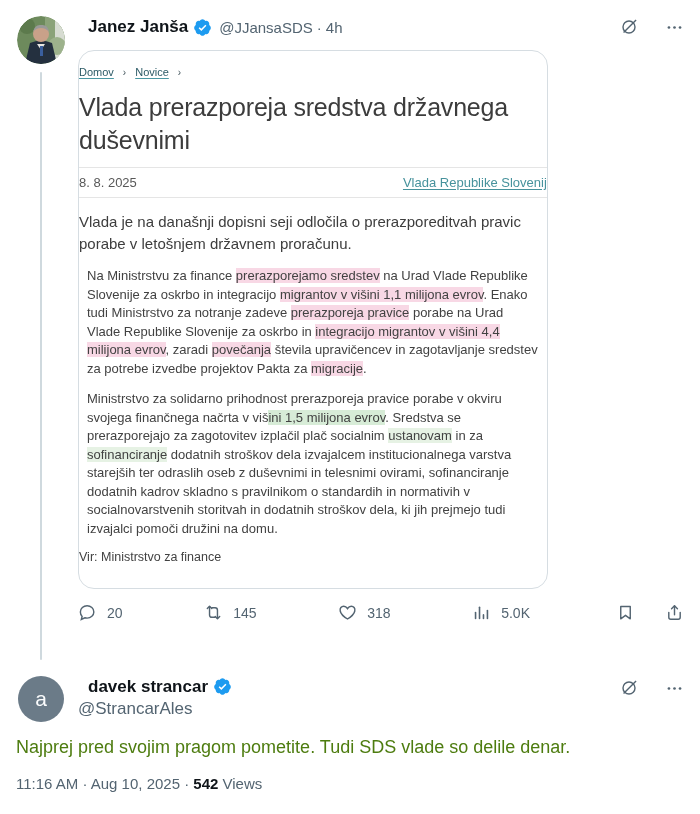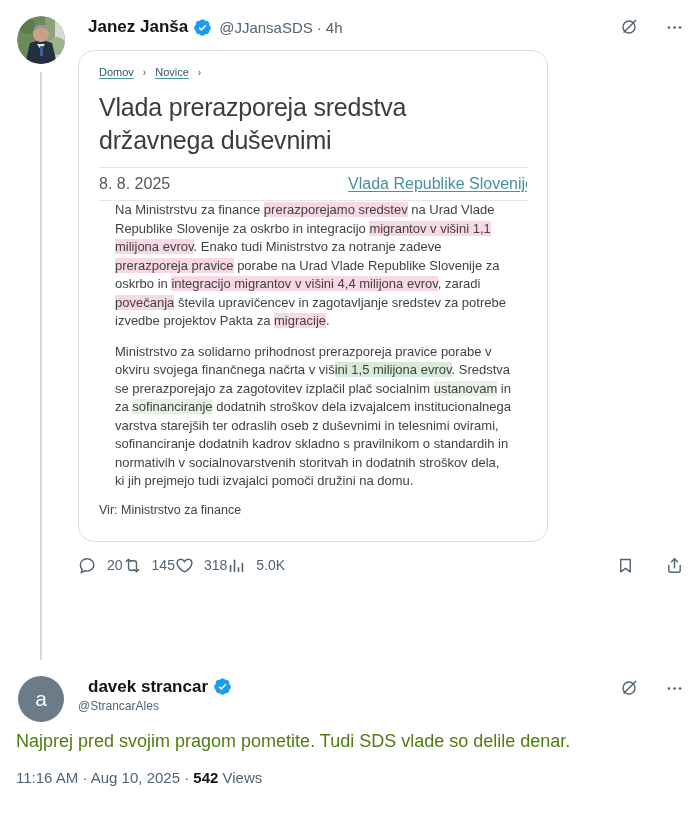--- a/index.html
+++ b/index.html
@@ -16,47 +16,47 @@
   .author{font-size:17px;font-weight:700;color:#0f1419;}
   .badge{width:19px;height:19px;flex:0 0 auto;margin-left:1px;}
   .handle-group{display:flex;gap:4px;align-items:center;color:#536471;font-size:15px;margin-left:3px;}
   .right-icons{margin-left:auto;display:flex;align-items:center;gap:26px;color:#536471;}
   .icon-btn{display:flex;align-items:center;cursor:pointer;}
   .tweet-text{margin-top:8px;font-size:17px;line-height:25px;width:606px;}
   .tweet-text .selected{background:#2e70d9;color:#ffffff;}
   .tweet-text .link{color:#1d9bf0;}
   
   .quote-card{margin-top:12px;width:470px;border:1px solid #d6dde2;border-radius:16px;
-    padding:14px 20px 24px;box-sizing:border-box;overflow:hidden;background:#fff;color:#3f3f3f;}
+    padding:14px 0 24px;box-sizing:border-box;overflow:hidden;background:#fff;color:#3f3f3f;}
   .breadcrumb{display:flex;align-items:center;gap:9px;font-size:11px;color:#2c5a66;height:14px;}
   .crumb{text-decoration:underline;text-decoration-color:#4b97a3;text-underline-offset:2px;cursor:default;}
   .crumb-sep{color:#44565e;font-size:10px;}
   .article-title{font-size:25px;line-height:33px;font-weight:400;color:#3c3c3c;letter-spacing:-0.2px;margin:12px 0 10px;}
   .hr{border:none;border-top:1px solid #e5e5e5;margin:0;}
-  .meta-row{display:flex;justify-content:space-between;align-items:flex-start;font-size:16px;color:#585858;
+  .meta-row{display:flex;justify-content:space-between;align-items:flex-start;font-size:13px;color:#585858;
     padding:7px 0;overflow:hidden;white-space:nowrap;}
   .source-link{color:#47929c;text-decoration:underline;text-underline-offset:2px;margin-right:-7px;}
   .lead-para{font-size:15px;line-height:22px;color:#3d3d3d;margin:13px 0 12px;}
-  .body-para{font-size:13px;line-height:18.5px;color:#424242;margin:0 16px 12px;}
+  .body-para{font-size:13px;line-height:18.5px;color:#424242;margin:0 8px 12px;}
   .hl-pink{background:#f8d8e5;}
   .hl-green{background:#d7ecd7;}
   .hl-green-light{background:#e6f2e4;}
   .vir-note{font-size:12.5px;color:#424242;margin-top:10px;}
   
   .engagement{display:flex;align-items:center;margin-top:14px;width:606px;color:#536471;font-size:14px;}
-  .stats{display:flex;justify-content:flex-start;width:452px;}
+  .stats{display:flex;justify-content:space-between;width:452px;}
   .stat{display:flex;align-items:center;gap:10px;cursor:pointer;}
   .eng-right{margin-left:auto;display:flex;align-items:center;gap:30px;}
   
   .reply-tweet{position:absolute;left:16px;top:676px;width:668px;}
   .avatar-reply{width:46px;height:46px;border-radius:50%;background:#6b7b88;color:#fbfcfd;
     display:flex;align-items:center;justify-content:center;font-size:21px;position:absolute;left:2px;top:0;}
   .reply-head{margin-left:62px;display:flex;}
   .reply-names .head-row{height:21px;}
-  .reply-handle{color:#536471;font-size:12px;margin-top:2px;}
+  .reply-handle{color:#536471;font-size:17px;margin-top:2px;}
   .reply-text{margin-top:16px;font-size:18px;line-height:24px;color:#4d7c0f;}
   .stamp-row{margin-top:16px;font-size:15px;color:#536471;}
   .stamp-row b{color:#0f1419;font-weight:700;}
   svg{display:block;}
 </style>
 </head>
 <body>
 
 <div class="thread-line"></div>
 
@@ -124,20 +124,21 @@
 
       <div class="article-title">Vlada prerazporeja sredstva državnega duševnimi</div>
 
       <hr class="hr">
       <div class="meta-row">
         <span>8. 8. 2025</span>
         <span class="source-link">Vlada Republike Slovenije</span>
       </div>
       <hr class="hr">
 
+      <p class="lead-para">Vlada je na današnji dopisni seji odločila o prerazporeditvah pravic porabe v letošnjem državnem proračunu.</p>
       <p class="body-para"><span>Na Ministrstvu za finance </span><span class="hl-pink">prerazporejamo sredstev</span><span> na Urad Vlade Republike Slovenije za oskrbo in integracijo </span><span class="hl-pink">migrantov v višini 1,1 milijona evrov</span><span>. Enako tudi Ministrstvo za notranje zadeve </span><span class="hl-pink">prerazporeja pravice</span><span> porabe na Urad Vlade Republike Slovenije za oskrbo in </span><span class="hl-pink">integracijo migrantov v višini 4,4 milijona evrov</span><span>, zaradi </span><span class="hl-pink">povečanja</span><span> števila upravičencev in zagotavljanje sredstev za potrebe izvedbe projektov Pakta za </span><span class="hl-pink">migracije</span><span>.</span></p>
       <p class="body-para"><span>Ministrstvo za solidarno prihodnost prerazporeja pravice porabe v okviru svojega finančnega načrta v viš</span><span class="hl-green">ini 1,5 milijona evrov</span><span>. Sredstva se prerazporejajo za zagotovitev izplačil plač socialnim </span><span class="hl-green-light">ustanovam</span><span> in za </span><span class="hl-green-light">sofinanciranje</span><span> dodatnih stroškov dela izvajalcem institucionalnega varstva starejših ter odraslih oseb z duševnimi in telesnimi ovirami, sofinanciranje dodatnih kadrov skladno s pravilnikom o standardih in normativih v socialnovarstvenih storitvah in dodatnih stroškov dela, ki jih prejmejo tudi izvajalci pomoči družini na domu.</span></p>
       <div class="vir-note">Vir: Ministrstvo za finance</div>
     </div>
 
     <div class="engagement">
       <div class="stats">
         <span class="stat">
           <svg width="19" height="19" viewBox="0 0 24 24" fill="none" stroke="#536471" stroke-width="1.8">
             <path d="M3 11.3C3 6.9 6.8 3.5 11.5 3.5S20 6.9 20 11.3s-3.8 7.8-8.5 7.8c-1 0-1.9-.14-2.8-.4L4.2 20.8l1-3.9C3.8 15.4 3 13.4 3 11.3z"></path>

